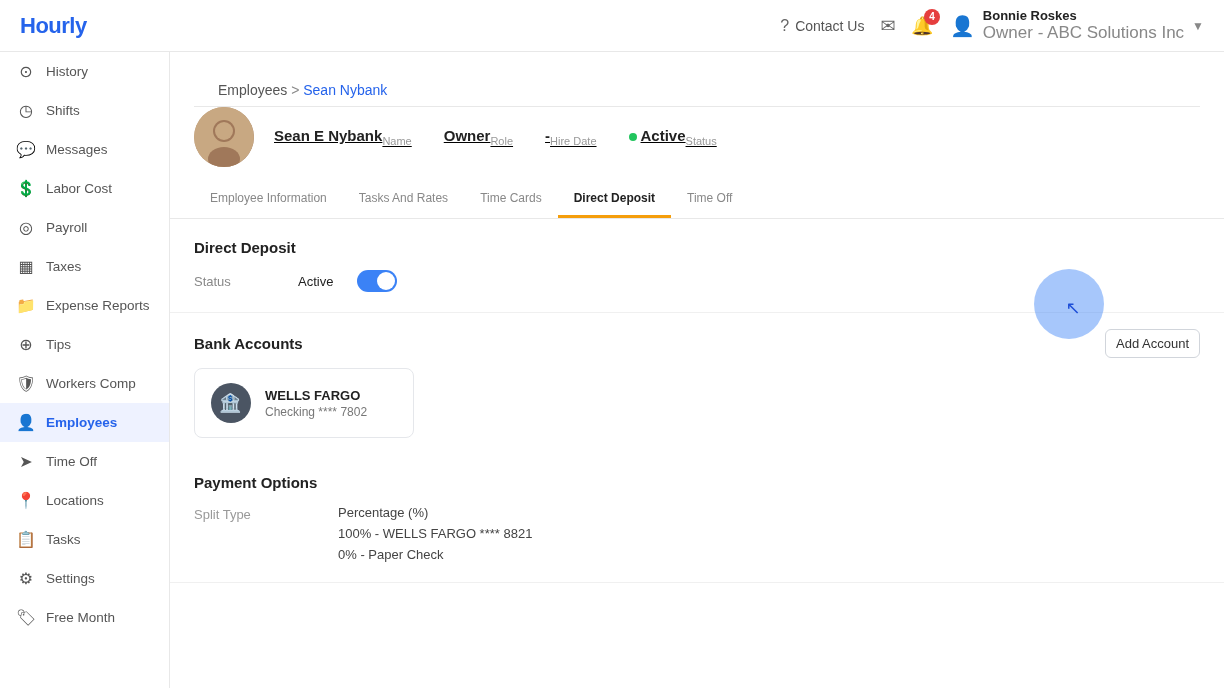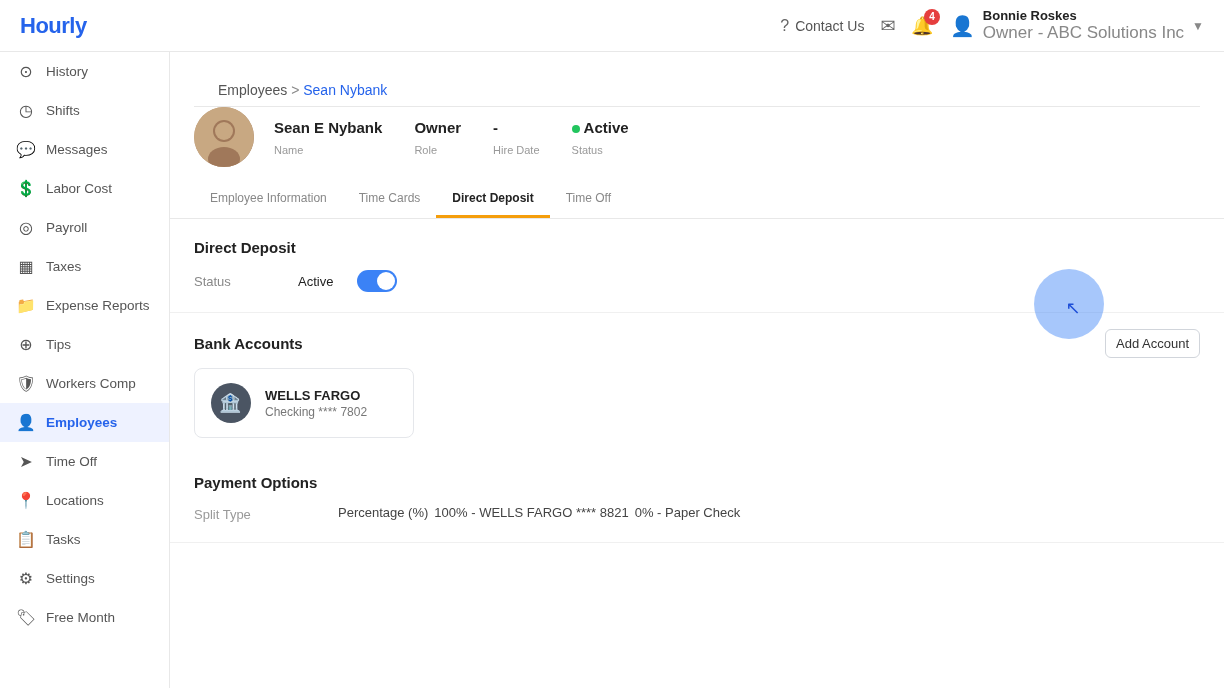--- a/index.html
+++ b/index.html
@@ -67,21 +67,21 @@
       width: 60px; height: 60px; border-radius: 50%; overflow: hidden;
       background: #c8a882; flex-shrink: 0;
     }
     .emp-avatar-img {
       width: 100%; height: 100%; object-fit: cover;
       background: linear-gradient(135deg, #c8a882 0%, #a0785a 100%);
       display: flex; align-items: center; justify-content: center;
       font-size: 24px; color: #fff;
     }
     .emp-fields { display: flex; align-items: flex-start; gap: 32px; }
-    .emp-field { display: flex; flex-direction: column; }
+    .emp-field { display: flex; flex-direction: row; text-decoration: underline; }
     .emp-field-value { font-size: 15px; font-weight: 600; color: #222; }
     .emp-field-label { font-size: 11px; color: #999; margin-top: 8px; }
     .status-dot { display: inline-block; width: 8px; height: 8px; border-radius: 50%; background: #22c55e; margin-right: 4px; }
 
     
     .tabs { display: flex; gap: 0; }
     .tab {
       padding: 10px 16px; font-size: 12px; color: #888; cursor: pointer;
       border-bottom: 3px solid transparent; white-space: nowrap;
     }
@@ -132,21 +132,21 @@
       display: flex; align-items: center; justify-content: center;
       color: #fff; font-size: 18px; flex-shrink: 0;
     }
     .bank-info {}
     .bank-name { font-size: 13px; font-weight: 600; color: #222; }
     .bank-sub { font-size: 12px; color: #777; margin-top: 2px; }
 
     
     .payment-row { display: flex; align-items: flex-start; gap: 24px; padding: 0 24px 16px; }
     .payment-label { font-size: 13px; color: #999; min-width: 120px; padding-top: 2px; }
-    .payment-values { display: flex; flex-direction: row; gap: 6px; }
+    .payment-values { display: flex; flex-direction: column; gap: 6px; }
     .payment-value { font-size: 13px; color: #444; }
 
     
     .cursor-circle {
       position: absolute; width: 70px; height: 70px;
       background: rgba(59, 130, 246, 0.45); border-radius: 50%;
       top: 50px; right: 120px; pointer-events: none;
       display: flex; align-items: center; justify-content: center;
     }
     .cursor-arrow {
@@ -289,20 +289,21 @@
               <span class="status-dot"></span><span>Active</span>
             </span>
             <span class="emp-field-label">Status</span>
           </div>
         </div>
       </div>
 
       <div class="tabs">
 
       <div class="tab">Employee Information</div>
+          <div class="tab">Tasks And Rates</div>
           <div class="tab">Time Cards</div>
           <div class="tab active">Direct Deposit</div>
           <div class="tab">Time Off</div>
         </div>
     </div>
 
     <div class="content-area" style="position:relative;">
 
       <div class="section">
         <div class="section-title">Direct Deposit</div>

